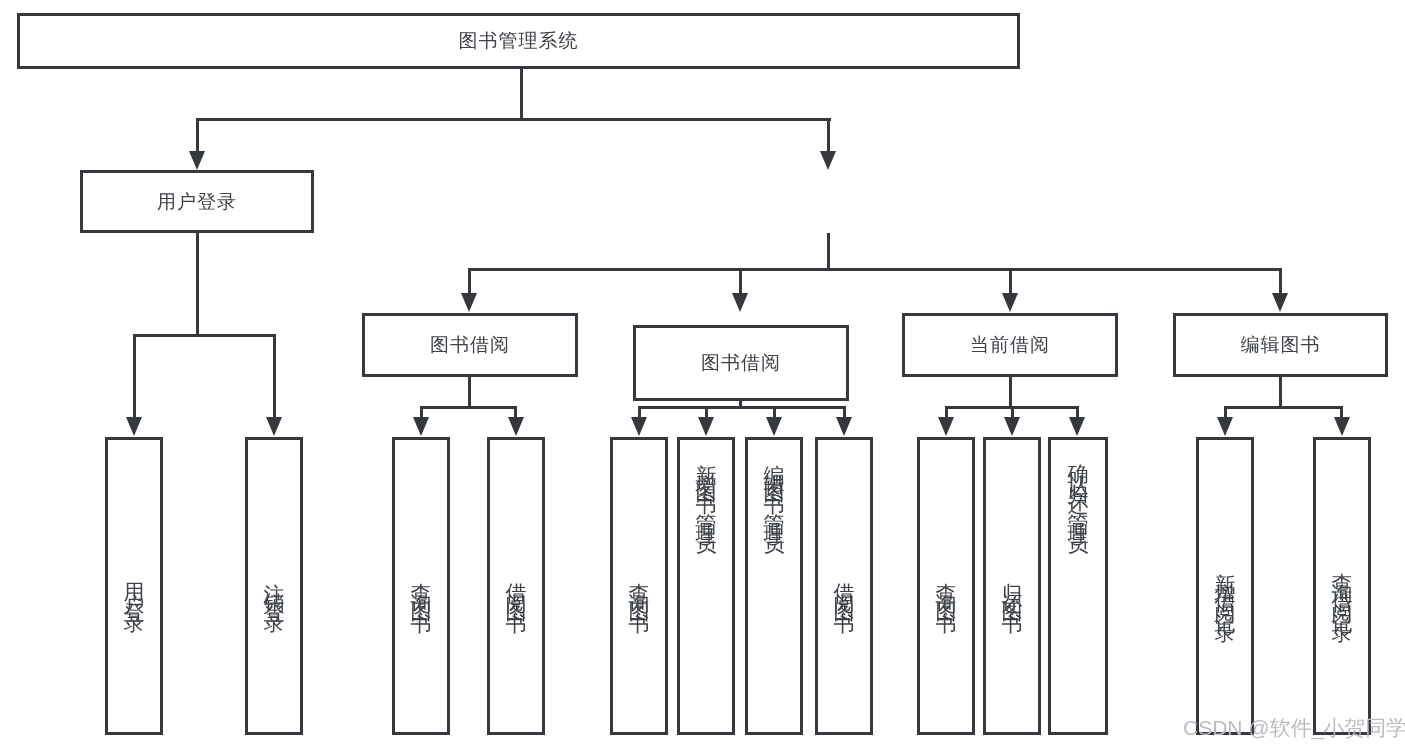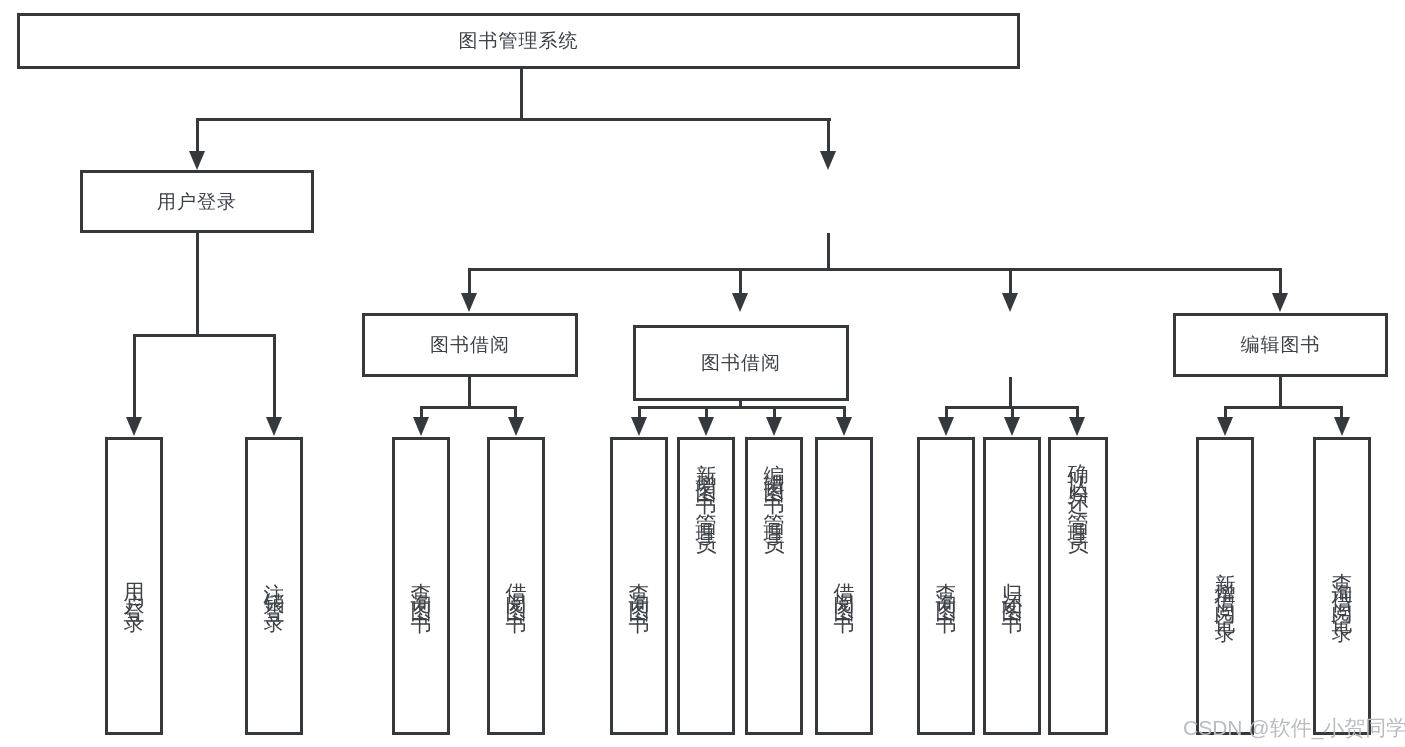--- a/index.html
+++ b/index.html
@@ -138,20 +138,23 @@
 
 
   <div class="node hbox" style="left:362px; top:313px; width:216px; height:64px;">
     <span>图书借阅</span>
   </div>
 
   <div class="node hbox" style="left:633px; top:325px; width:216px; height:76px;">
     <span>图书借阅</span>
   </div>
 
+  <div class="node hbox" style="left:902px; top:313px; width:216px; height:64px;">
+    <span>当前借阅</span>
+  </div>
 
   <div class="node hbox" style="left:1173px; top:313px; width:215px; height:64px;">
     <span>编辑图书</span>
   </div>
 
   <div class="node leaf" style="left:105px; top:437px; width:58px; height:298px;">
     <span class="vtext">用户登录</span>
   </div>
 
   <div class="node leaf" style="left:245px; top:437px; width:58px; height:298px;">

